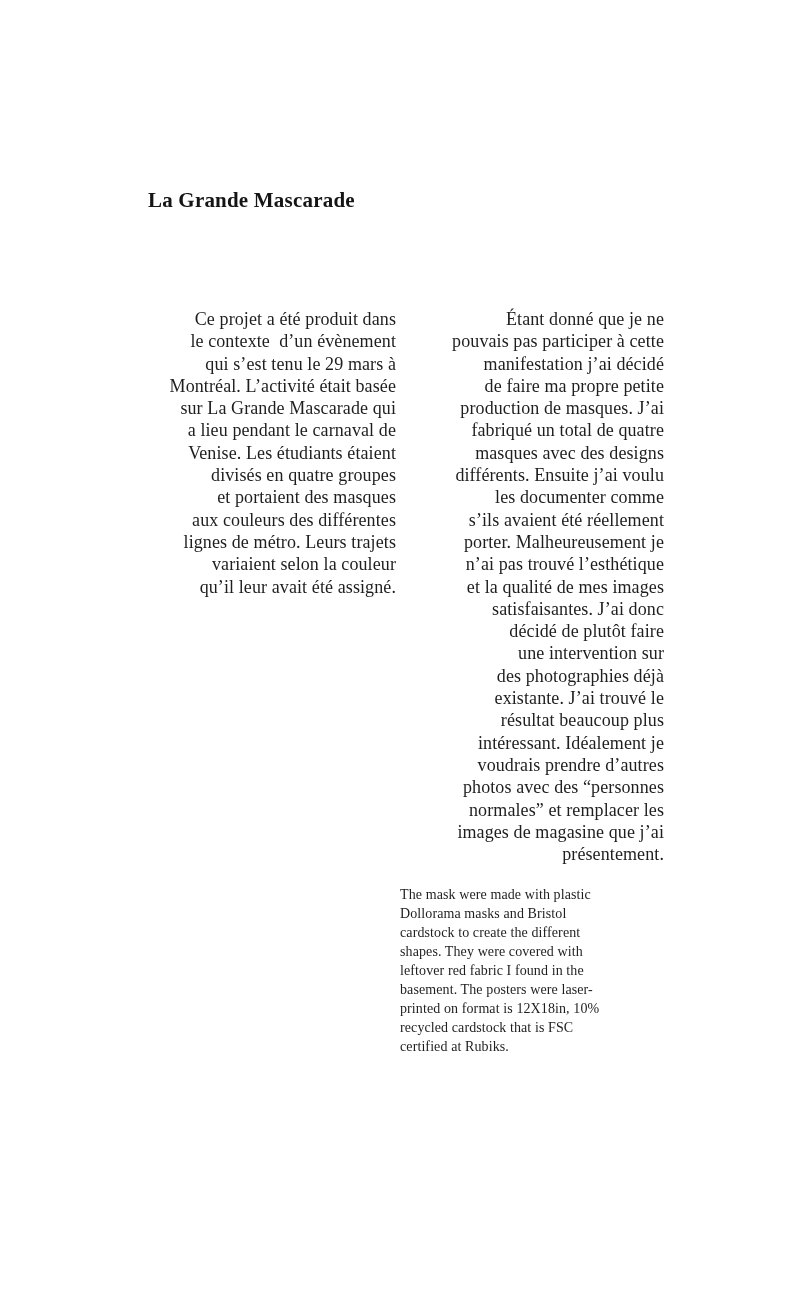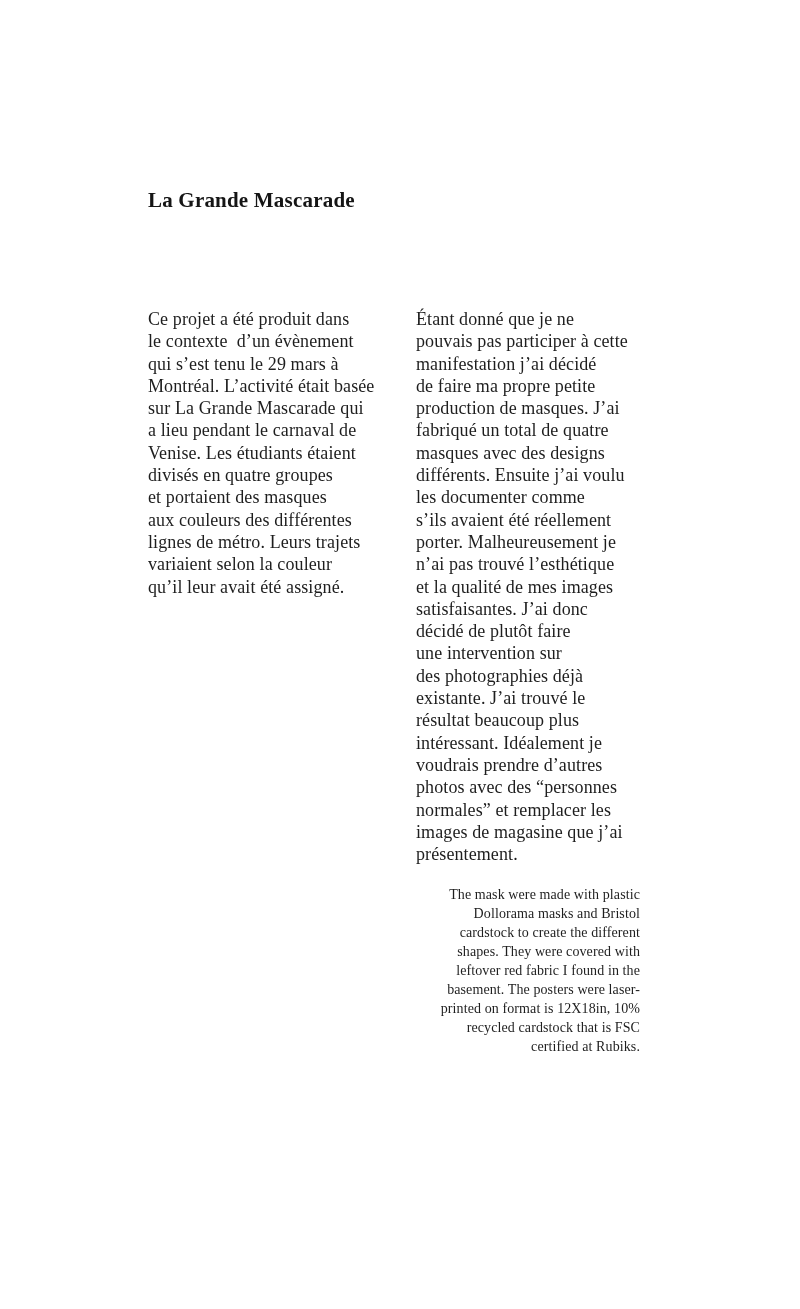--- a/index.html
+++ b/index.html
@@ -27,20 +27,21 @@
     white-space: pre;
   }
   .body-col {
     position: absolute;
     margin: 0;
     font-size: 18px;
     line-height: 22.3px;
     color: #1e1e1e;
     white-space: pre;
     letter-spacing: 0.1px;
+    text-align: right;
   }
   .col-left {
     left: 148px;
     top: 308px;
     width: 248px;
   }
   .col-right {
     left: 416px;
     top: 308px;
     width: 248px;
@@ -49,21 +50,20 @@
     position: absolute;
     left: 400px;
     top: 885px;
     width: 240px;
     margin: 0;
     font-size: 14px;
     line-height: 19px;
     color: #1e1e1e;
     white-space: pre;
     letter-spacing: 0.1px;
-    text-align: right;
   }
 </style>
 </head>
 <body>
 
 <div class="page">
 
   <h1 class="doc-title">La Grande Mascarade</h1>
 
   <p class="body-col col-left">Ce projet a été produit dans

